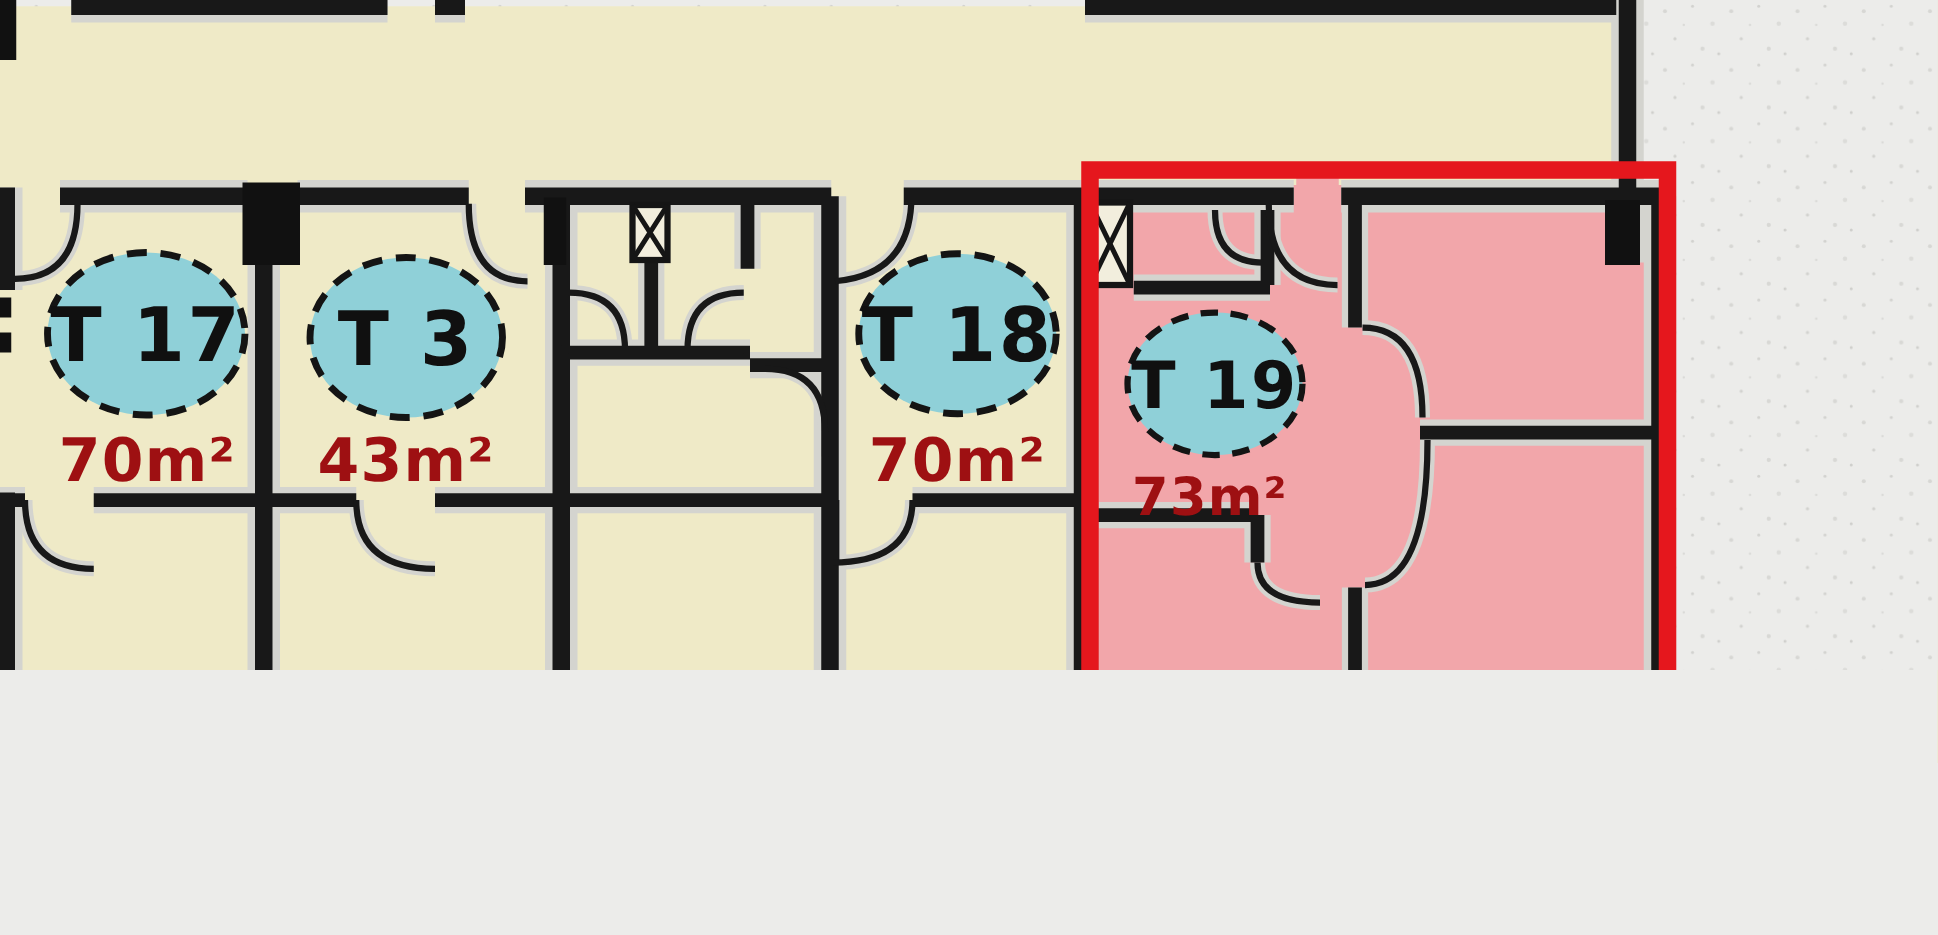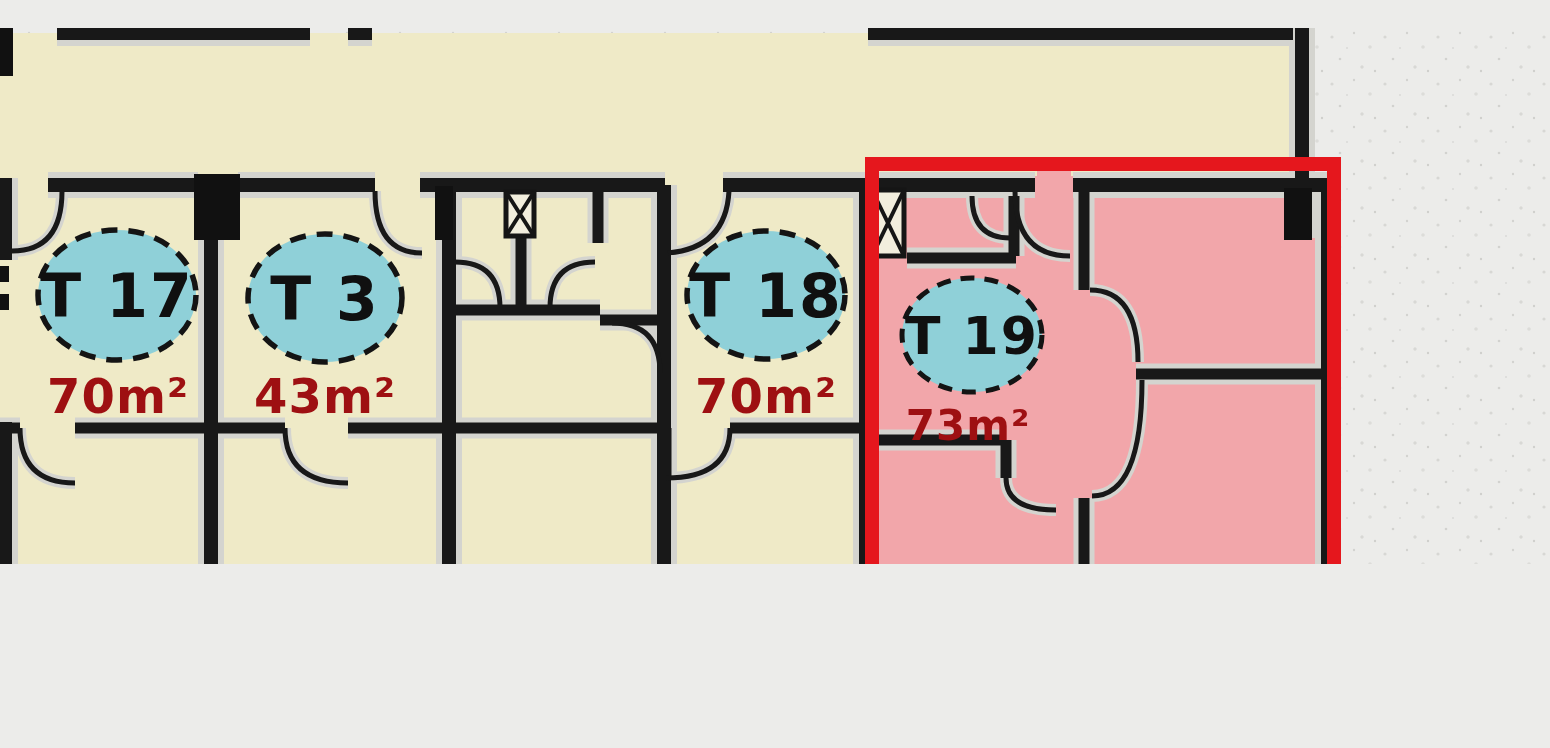--- a/index.html
+++ b/index.html
@@ -1,17 +1,17 @@
 <!DOCTYPE html>
 <html><head>
 <meta charset="utf-8">
 <style>
   html,body{margin:0;padding:0;background:#ececea;}
   .stage{position:relative;width:1550px;height:536px;overflow:hidden;
-         font-family:"DejaVu Sans","Liberation Sans",sans-serif;margin-top:28px;}
+         font-family:"DejaVu Sans","Liberation Sans",sans-serif;}
   svg{display:block;}
   text{font-family:"DejaVu Sans","Liberation Sans",sans-serif;font-weight:bold;}
   .badge-label{font-size:60px;letter-spacing:2px;}
   .badge-label.small{font-size:52px;}
   .area-label{font-size:48px;letter-spacing:1px;}
   .area-label.small{font-size:42px;}
 </style>
 </head>
 <body>
 

